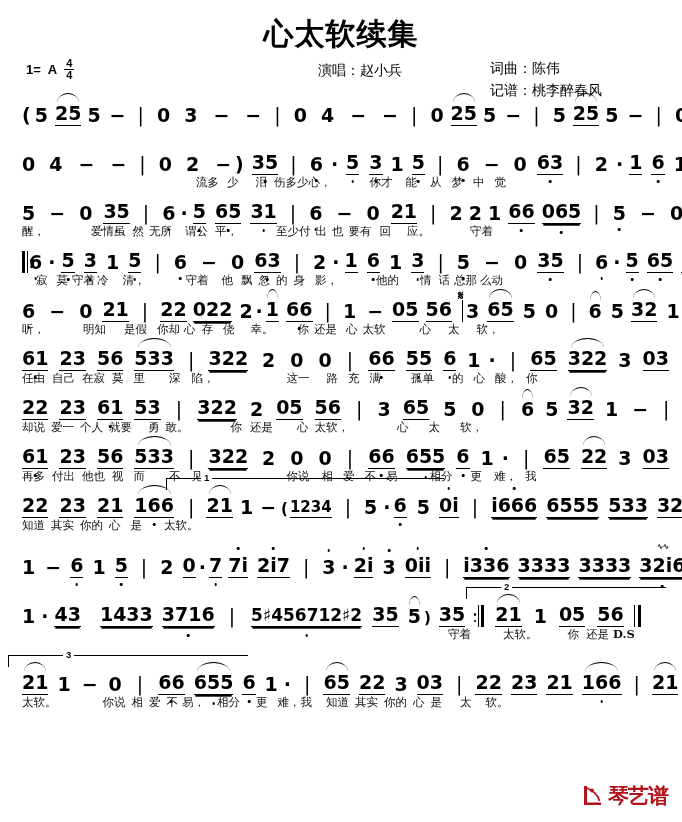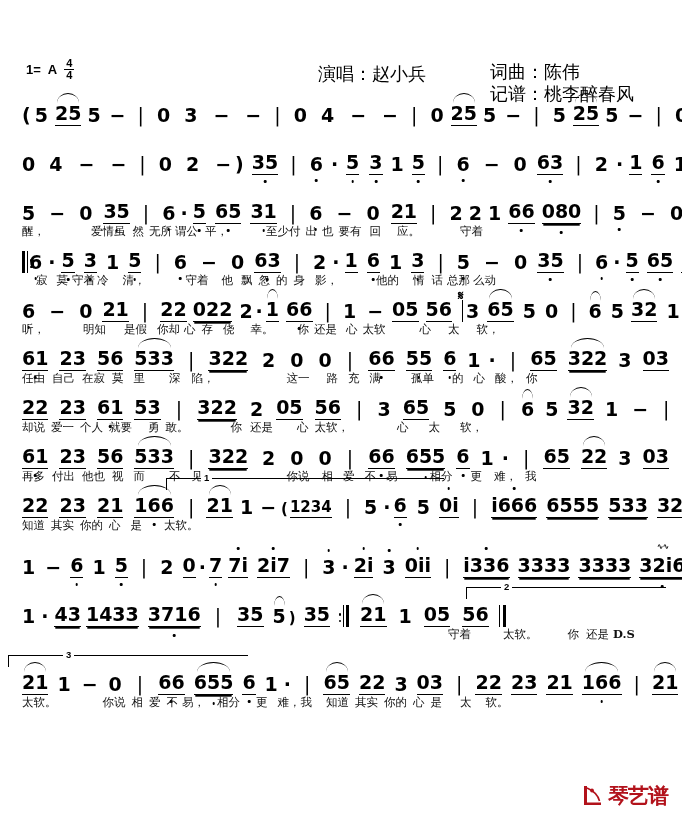--- a/index.html
+++ b/index.html
@@ -26,21 +26,21 @@
     font-size: 13px; font-weight:600;
     display:flex; align-items:center; gap:7px;
   }
   .frac { display:inline-flex; flex-direction:column; align-items:center;
           font-size:11px; font-weight:700; line-height:1.0; }
   .frac .num { border-bottom:1.4px solid #000; padding:0 2px; }
   .frac .den { padding:0 2px; }
 
   .credit {
     position:absolute; font-family:Liberation Mono, monospace;
-    font-size:18px; white-space:nowrap;
+    font-size:14px; white-space:nowrap;
   }
   .c-singer { left:318px; top:62px; }
   .c-composer { left:490px; top:60px; }
   .c-notator { left:490px; top:82px; }
 
   
   #systems { position:absolute; top:100px; left:0; width:682px; }
   .system { position:relative; height:49px; }
   .sys-tall { height:60px; }
 
@@ -141,20 +141,21 @@
   #logo .mark { width:24px; height:24px; }
   #logo .word {
     font-family:"DejaVu Sans", sans-serif; font-size:21px; font-weight:700;
     color:#B2121B; letter-spacing:-1px;
   }
 </style>
 </head>
 <body>
 
 <div id="header">
+  <div class="title">心太软续集</div>
 
   <div class="keysig">
     <span>1=</span>
     <span>A</span>
     <span class="frac">
       <span class="num">4</span>
       <span class="den">4</span>
     </span>
   </div>
 
@@ -223,20 +224,33 @@
       <span class="tok" style="margin-right:10px">0</span>
       <span class="tok beam1 dotlow" style="margin-right:11px">63</span>
       <span class="bar" style="margin-right:12px">|</span>
       <span class="tok" style="margin-right:8px">2</span>
       <span class="tok" style="margin-right:6px">·</span>
       <span class="tok beam1" style="margin-right:9px">1</span>
       <span class="tok beam1 dotlow" style="margin-right:9px">6</span>
       <span class="tok" style="margin-right:9px">1</span>
 
     </div>
+    <div class="lyricrow" style="left:196px">
+      <span class="ly" style="margin-right:8px">流多</span>
+      <span class="ly" style="margin-right:17px">少</span>
+      <span class="ly" style="margin-right:7px">泪</span>
+      <span class="ly" style="margin-right:0px">伤多少</span>
+      <span class="ly" style="margin-right:38px">心，</span>
+      <span class="ly" style="margin-right:13px">你才</span>
+      <span class="ly" style="margin-right:13px">能</span>
+      <span class="ly" style="margin-right:10px">从</span>
+      <span class="ly" style="margin-right:10px">梦</span>
+      <span class="ly" style="margin-right:10px">中</span>
+      <span class="ly">觉</span>
+    </div>
   </div>
 
   <div class="system">
     <div class="noterow">
       <span class="tok dotlow" style="margin-right:14px">5</span>
       <span class="tok dash" style="margin-right:14px">−</span>
       <span class="tok" style="margin-right:11px">0</span>
       <span class="tok beam1 dotlow" style="margin-right:12px">35</span>
       <span class="bar" style="margin-right:12px">|</span>
       <span class="tok dotlow" style="margin-right:5px">6</span>
@@ -247,33 +261,33 @@
       <span class="bar" style="margin-right:12px">|</span>
       <span class="tok dotlow" style="margin-right:14px">6</span>
       <span class="tok dash" style="margin-right:14px">−</span>
       <span class="tok" style="margin-right:11px">0</span>
       <span class="tok beam1" style="margin-right:12px">21</span>
       <span class="bar" style="margin-right:12px">|</span>
       <span class="tok" style="margin-right:6px">2</span>
       <span class="tok" style="margin-right:6px">2</span>
       <span class="tok" style="margin-right:7px">1</span>
       <span class="tok beam1 dotlow" style="margin-right:7px">66</span>
-      <span class="tok beam2 dotlow" style="margin-right:11px">080</span>
+      <span class="tok beam2 dotlow" style="margin-right:11px">065</span>
       <span class="bar" style="margin-right:12px">|</span>
       <span class="tok dotlow" style="margin-right:14px">5</span>
       <span class="tok dash" style="margin-right:14px">−</span>
       <span class="tok" style="margin-right:11px">0</span>
 
     </div>
     <div class="lyricrow">
       <span class="ly" style="margin-right:46px">醒，</span>
       <span class="ly" style="margin-right:0">爱情</span>
       <span class="ly" style="margin-right:7px">虽</span>
       <span class="ly" style="margin-right:5px">然</span>
-      <span class="ly" style="margin-right:3px">无所</span>
+      <span class="ly" style="margin-right:13px">无所</span>
       <span class="ly" style="margin-right:7px">谓公</span>
       <span class="ly" style="margin-right:38px">平，</span>
       <span class="ly" style="">至少</span>
       <span class="ly" style="margin-right:5px">付</span>
       <span class="ly" style="margin-right:5px">出</span>
       <span class="ly" style="margin-right:5px">也</span>
       <span class="ly" style="margin-right:8px">要有</span>
       <span class="ly" style="margin-right:16px">回</span>
       <span class="ly" style="margin-right:40px">应。</span>
       <span class="ly">守着</span>
@@ -325,21 +339,21 @@
       <span class="ly" style="margin-right:2px">守着</span>
       <span class="ly" style="margin-right:14px">冷</span>
       <span class="ly" style="margin-right:40px">清，</span>
       <span class="ly" style="margin-right:13px">守着</span>
       <span class="ly" style="margin-right:8px">他</span>
       <span class="ly" style="margin-right:6px">飘</span>
       <span class="ly" style="margin-right:6px">忽</span>
       <span class="ly" style="margin-right:6px">的</span>
       <span class="ly" style="margin-right:10px">身</span>
       <span class="ly" style="margin-right:38px">影，</span>
-      <span class="ly" style="margin-right:14px">他的</span>
+      <span class="ly" style="margin-right:21px">他的</span>
       <span class="ly" style="margin-right:7px">情</span>
       <span class="ly" style="margin-right:4px">话</span>
       <span class="ly" style="margin-right:3px">总那</span>
       <span class="ly" style="margin-right:3px">么动</span>
     </div>
   </div>
 
   <div class="system">
     <div class="noterow">
       <span class="tok dotlow" style="margin-right:14px">6</span>
@@ -587,24 +601,25 @@
     </div>
   </div>
 
   <div class="system sys-tall">
     <div class="volta" style="left:466px; width:200px;">
       <em>2</em>
     </div>
     <div class="noterow">
       <span class="tok" style="margin-right:6px">1</span>
       <span class="tok" style="margin-right:6px">·</span>
-      <span class="tok beam2" style="margin-right:5px">43</span>
+      <span class="tok beam2" style="margin-right:19px">43</span>
       <span class="tok beam2" style="margin-right:9px">1433</span>
       <span class="tok beam2 dotlow" style="margin-right:13px">3716</span>
       <span class="bar" style="margin-right:15px">|</span>
+      <span class="tok beam2 dotlow" style="margin-right:10px; font-size:17px">5♯456712♯2</span>
       <span class="tok beam1" style="margin-right:9px">35</span>
       <span class="tok slur" style="margin-right:3px">5</span>
       <span class="tok" style="margin-right:8px; font-size:15px">)</span>
       <span class="tok beam1" style="margin-right:8px">35</span>
       <span class="repend" style="margin-right:11px">
         <span class="repdots-l">
             <i></i>
             <i></i>
           </span>
       </span>

